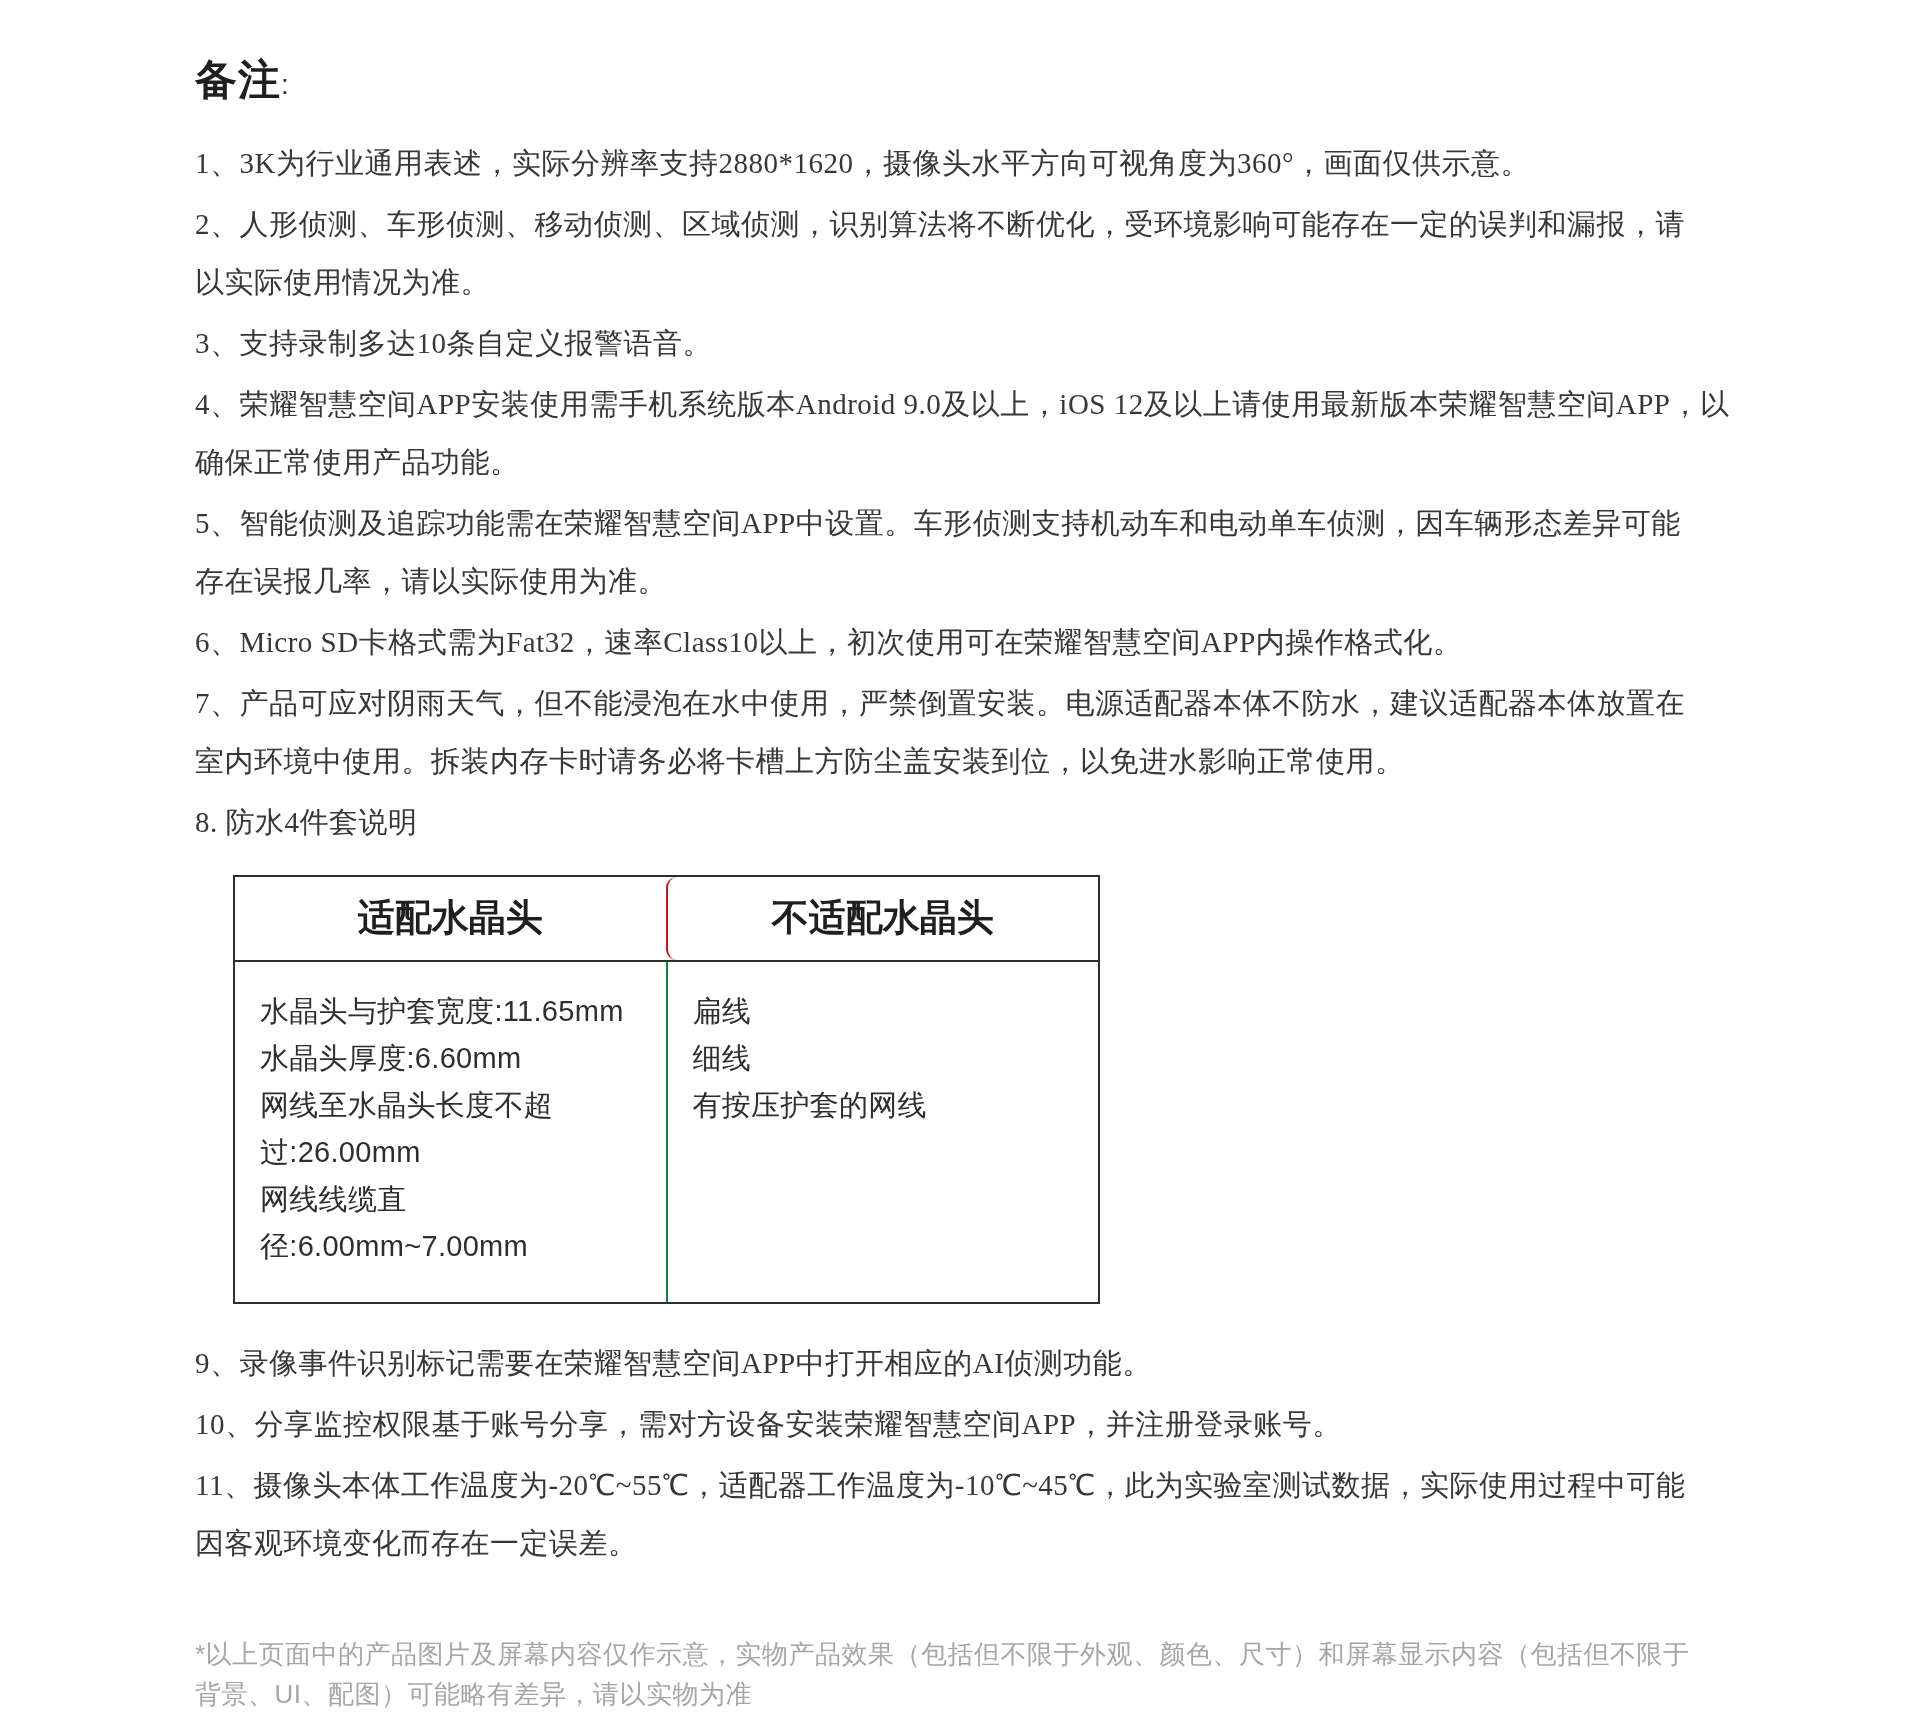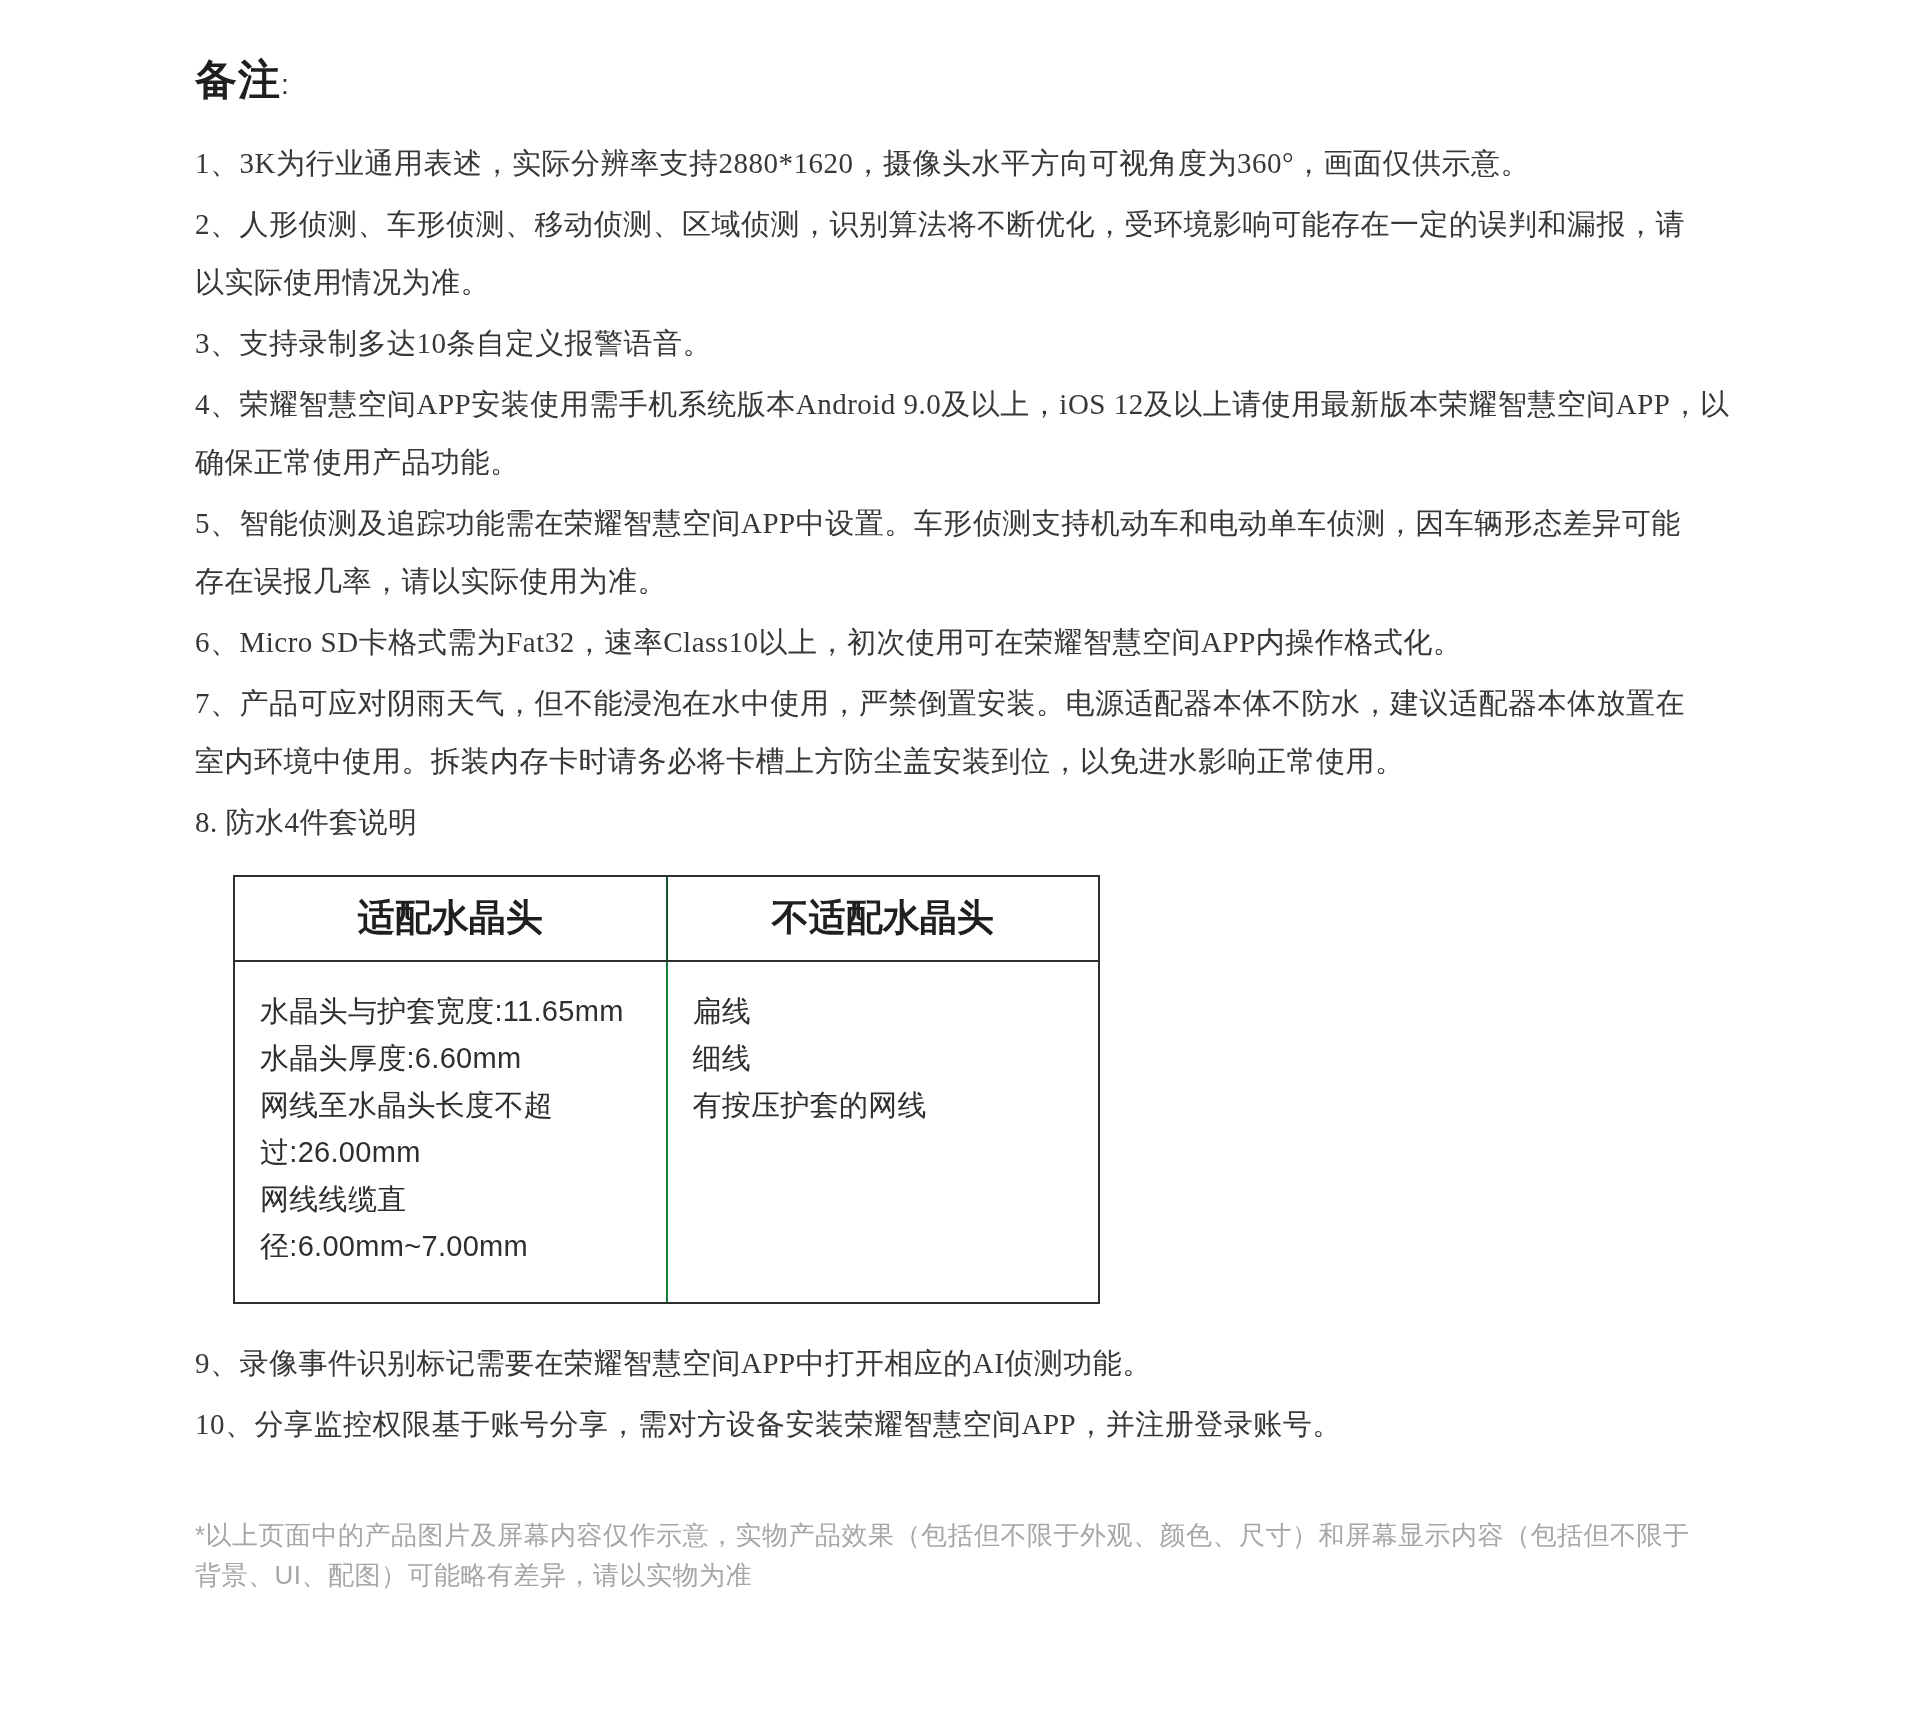--- a/index.html
+++ b/index.html
@@ -45,21 +45,21 @@
     border-bottom: 2px solid #2e2e2e;
   }
   .th {
     flex: 1;
     text-align: center;
     font-size: 37px;
     font-weight: 700;
     color: #1f1f1f;
     padding: 16px 0 17px 0;
   }
-  .th + .th { border-left: 2px solid #14532d; }
+  .th + .th { border-left: 2px solid #b91c1c; border-radius: 11px; }
   .tbody { display: flex; justify-content: flex-end; }
   .td {
     flex: 1;
     box-sizing: border-box;
     padding: 26px 10px 32px 25px;
   }
   .td + .td { border-left: 2px solid #15803d; }
   .cell-line {
     font-size: 29px;
     line-height: 47px;
@@ -111,20 +111,22 @@
       <div class="td">
         <div class="cell-line">扁线</div>
         <div class="cell-line">细线</div>
         <div class="cell-line">有按压护套的网线</div>
       </div>
     </div>
   </div>
 
   <p class="note">9、录像事件识别标记需要在荣耀智慧空间APP中打开相应的AI侦测功能。</p>
   <p class="note">10、分享监控权限基于账号分享，需对方设备安装荣耀智慧空间APP，并注册登录账号。</p>
+  <p class="note">11、摄像头本体工作温度为-20℃~55℃，适配器工作温度为-10℃~45℃，此为实验室测试数据，实际使用过程中可能
+因客观环境变化而存在一定误差。</p>
 
   <div class="footnotes">
     <p class="footnote">*以上页面中的产品图片及屏幕内容仅作示意，实物产品效果（包括但不限于外观、颜色、尺寸）和屏幕显示内容（包括但不限于
 背景、UI、配图）可能略有差异，请以实物为准</p>
 
   </div>
 
 </div>
 
 </body></html>

